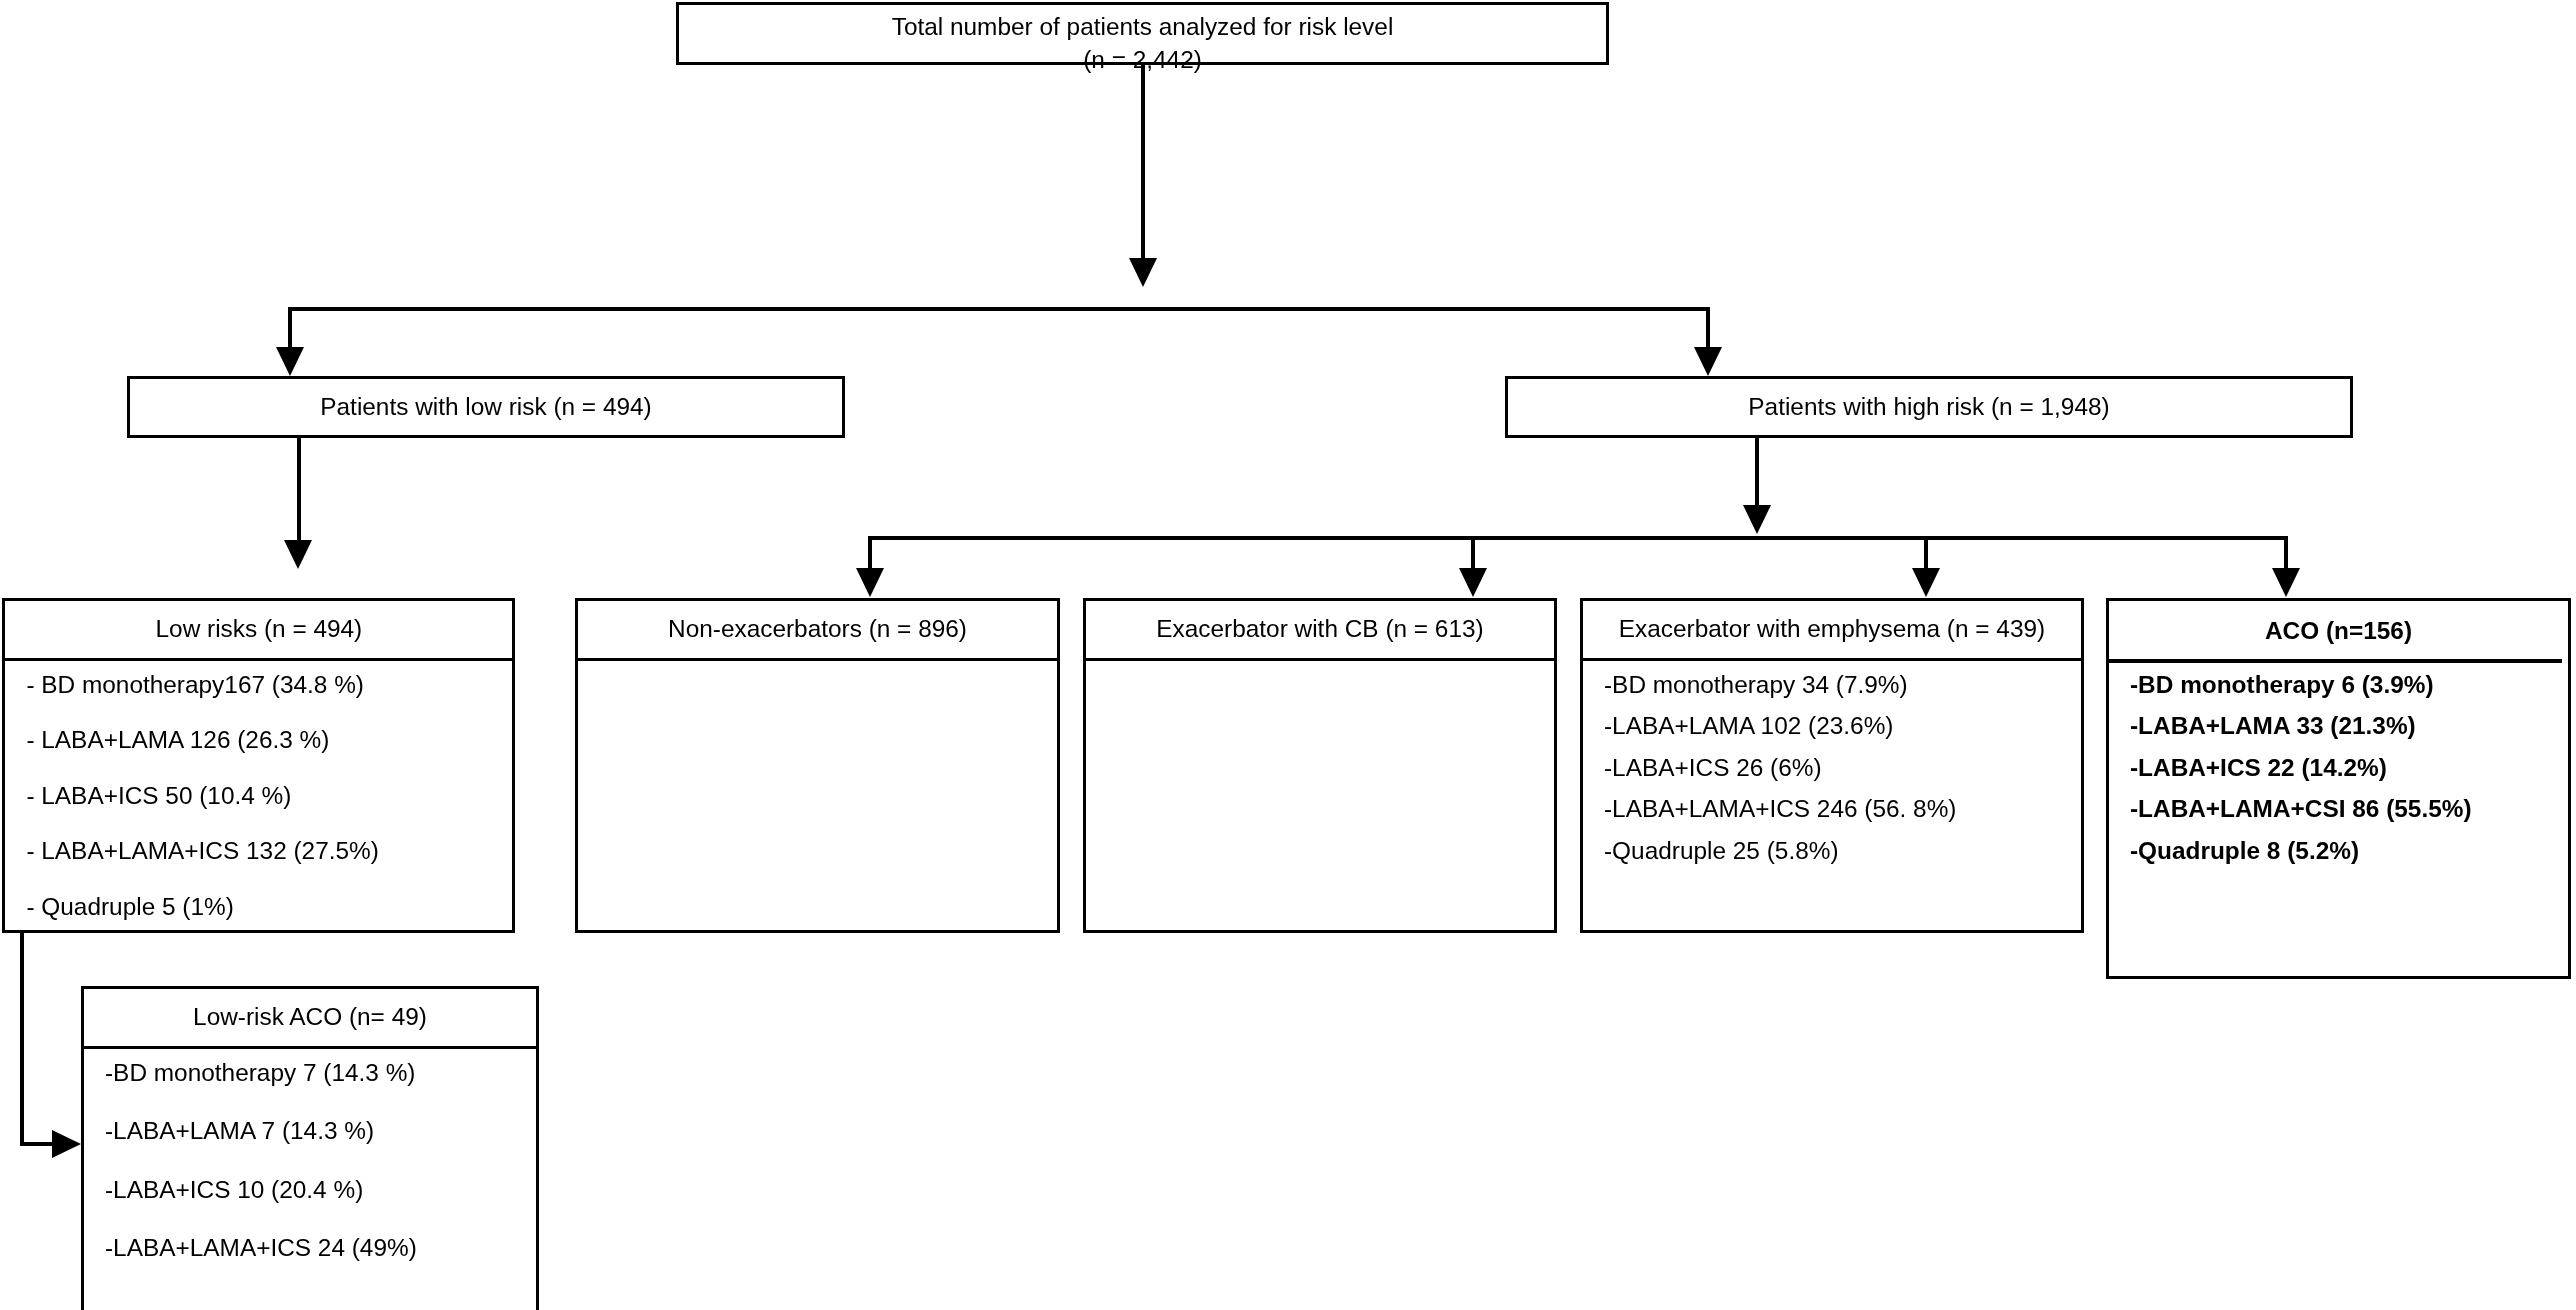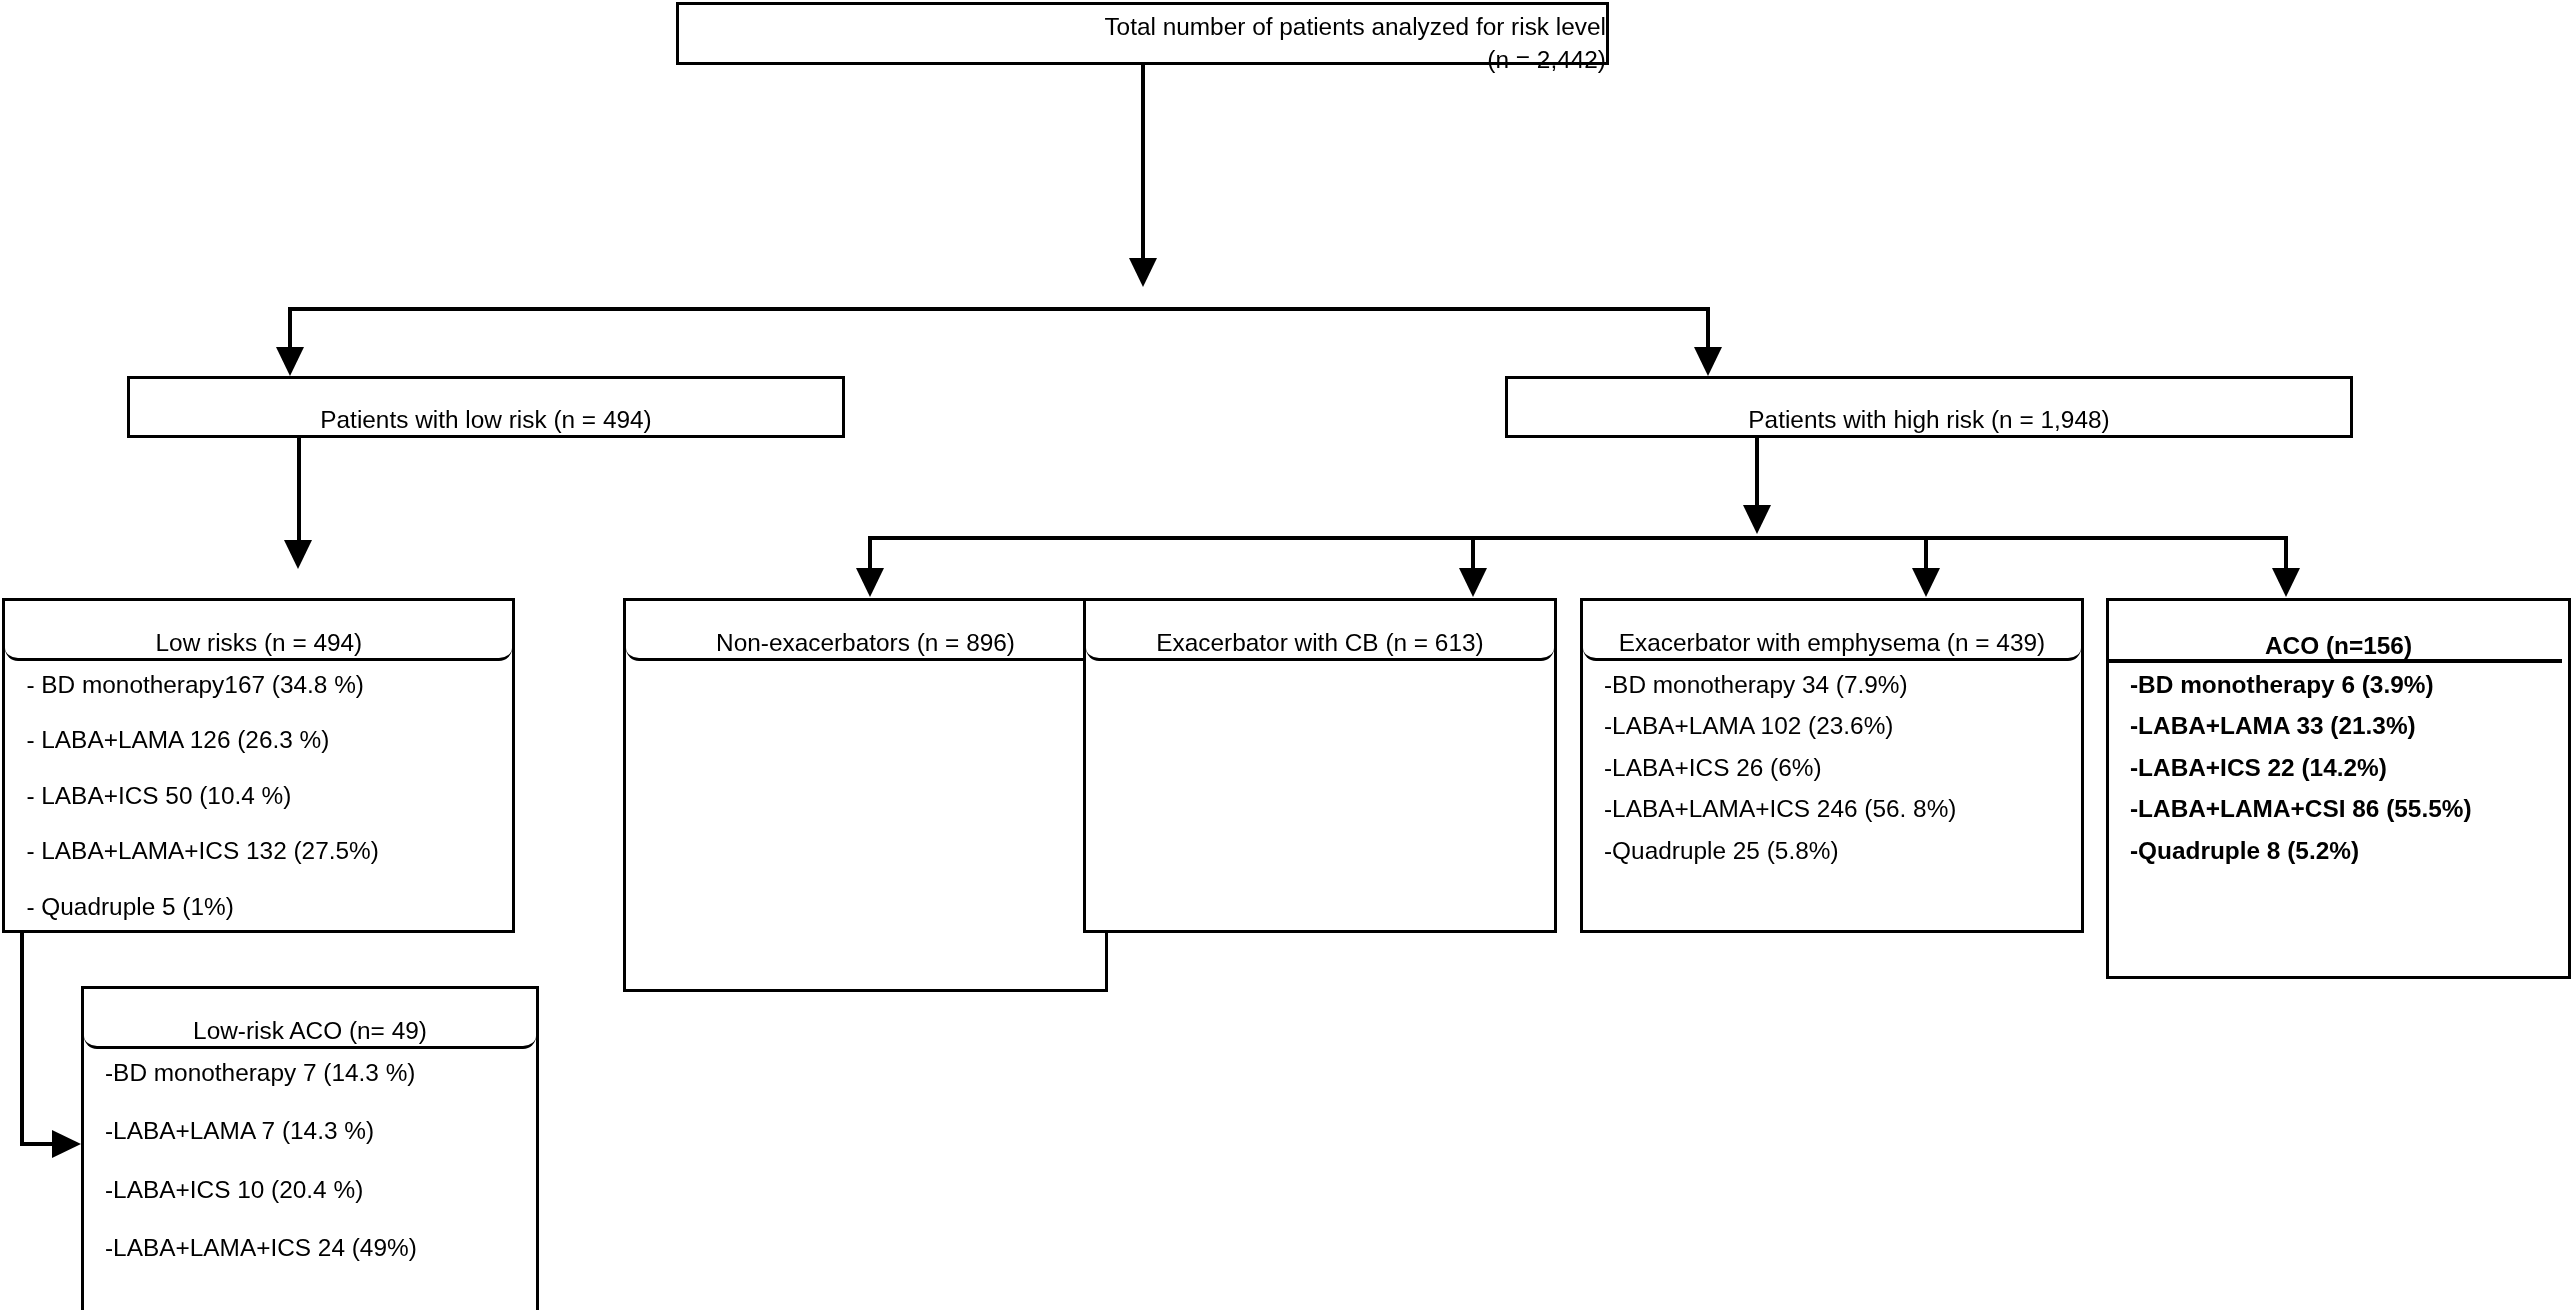--- a/index.html
+++ b/index.html
@@ -27,23 +27,22 @@
     border: 3.3px solid #000000;
     background: #ffffff;
   }
   .node-header {
     box-sizing: border-box;
     width: 100%;
     text-align: center;
     font-size: 24.4px;
     line-height: 1.25;
     display: flex;
-    align-items: flex-end;
+    align-items: center;
     justify-content: center;
-    border-radius: 13px;
   }
   .node-header.with-rule {
     border-bottom: 3.3px solid #000000;
   }
   .node-body {
     box-sizing: border-box;
     padding: 12px 0 0 21px;
     font-size: 24.4px;
   }
   .node-line {
@@ -68,21 +67,21 @@
   #box-low-risk {
     left: 127px;  top: 376px;  width: 718px;  height: 62px;
   }
   #box-high-risk {
     left: 1505px; top: 376px;  width: 848px;  height: 62px;
   }
   #box-low-risk .node-header,
   #box-high-risk .node-header { height: 100%; }
 
   #box-lowrisks    { left: 2.4px;    top: 598px; width: 513px;  height: 335px; }
-  #box-nonexac     { left: 575px;  top: 598px; width: 485px;  height: 394px; margin-left: 48px; }
+  #box-nonexac     { left: 575px;  top: 598px; width: 485px;  height: 335px; }
   #box-exac-cb     { left: 1083px; top: 598px; width: 474px;  height: 335px; }
   #box-exac-emph   { left: 1580px; top: 598px; width: 504px;  height: 335px; }
   #box-aco         { left: 2106px; top: 598px; width: 465px;  height: 381px; font-weight: bold; }
   #box-lowrisk-aco { left: 81px;  top: 986px; width: 458px; height: 328px; }
 
   .leaf .node-header { height: 60px; }
   .leaf .node-body   { height: calc(100% - 60px); }
 
   
   #box-lowrisks .node-line       { margin-bottom: 31px; }

